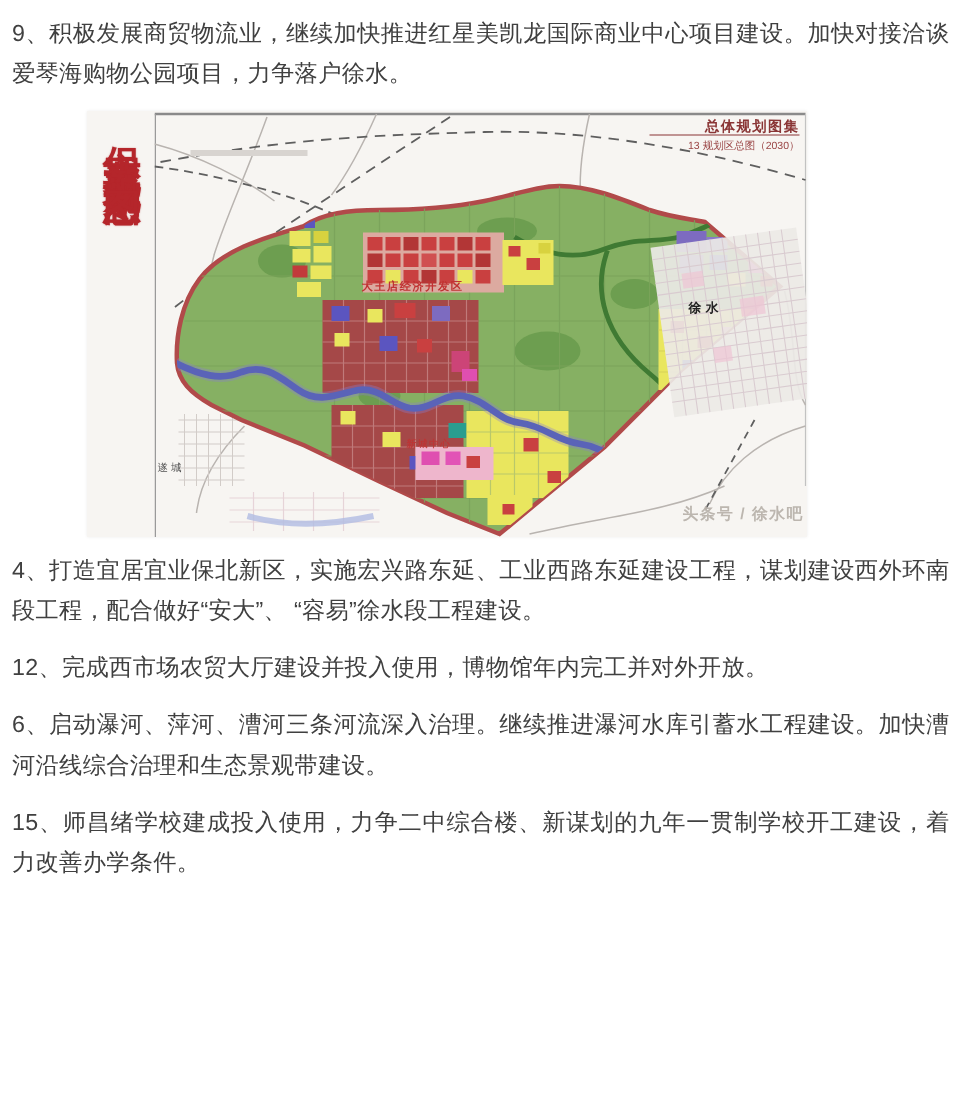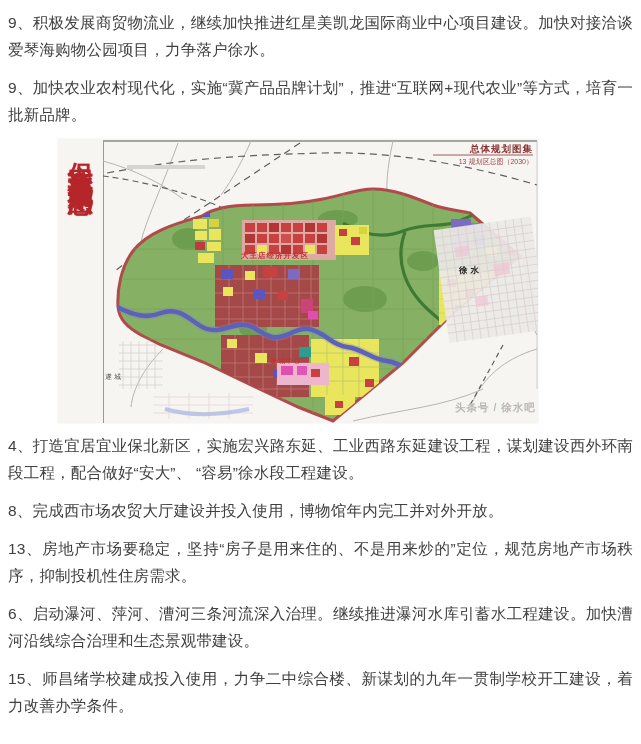--- a/index.html
+++ b/index.html
@@ -43,21 +43,20 @@
   }
   .map-canvas{flex:1;position:relative;}
   svg{display:block;}
 </style>
 </head>
 <body>
 
 <div class="article">
 
   <p>9、积极发展商贸物流业，继续加快推进红星美凯龙国际商业中心项目建设。加快对接洽谈爱琴海购物公园项目，力争落户徐水。</p>
-  <p>9、加快农业农村现代化，实施“冀产品品牌计划”，推进“互联网+现代农业”等方式，培育一批新品牌。</p>
 
   <div class="map-figure">
     <div class="map-side-title">保定市北部新城规划总图</div>
     <div class="map-canvas">
       <svg width="435" height="284" viewBox="0 0 435 284">
         <defs>
           <clipPath id="planClip">
             <path d="M99,77 C112,68 130,66 150,66 C175,66 200,64 220,60 C240,56 255,50 270,50 C290,50 310,58 330,66 C345,71 358,72 367,74 L417,117 L352,172 L300,224 L230,282 L195,268 L150,247 L100,223 L58,206 L38,196 C24,188 16,180 15,168 C14,150 18,128 30,112 C45,92 75,84 99,77 Z"></path>
           </clipPath>
         </defs>
@@ -264,18 +263,17 @@
           <path d="M330,16 H430" stroke="#8a3535" stroke-width="0.8"></path>
           <text x="430" y="25" text-anchor="end" font-size="7" fill="#9a4545">13 规划区总图（2030）</text>
         </g>
 
         <text x="352" y="272" font-size="10.5" font-weight="700" fill="#b9b3ac" opacity="0.95" letter-spacing="1">头条号 / 徐水吧</text>
       </svg>
     </div>
   </div>
 
   <p>4、打造宜居宜业保北新区，实施宏兴路东延、工业西路东延建设工程，谋划建设西外环南段工程，配合做好“安大”、 “容易”徐水段工程建设。</p>
-  <p>8、完成西市场农贸大厅建设并投入使用，博物馆年内完工并对外开放。</p>
-  <p>13、房地产市场要稳定，坚持“房子是用来住的、不是用来炒的”定位，规范房地产市场秩序，抑制投机性住房需求。</p>
+  <p>12、完成西市场农贸大厅建设并投入使用，博物馆年内完工并对外开放。</p>
   <p>6、启动瀑河、萍河、漕河三条河流深入治理。继续推进瀑河水库引蓄水工程建设。加快漕河沿线综合治理和生态景观带建设。</p>
   <p>15、师昌绪学校建成投入使用，力争二中综合楼、新谋划的九年一贯制学校开工建设，着力改善办学条件。</p>
 
 </div>
 
 </body></html>

